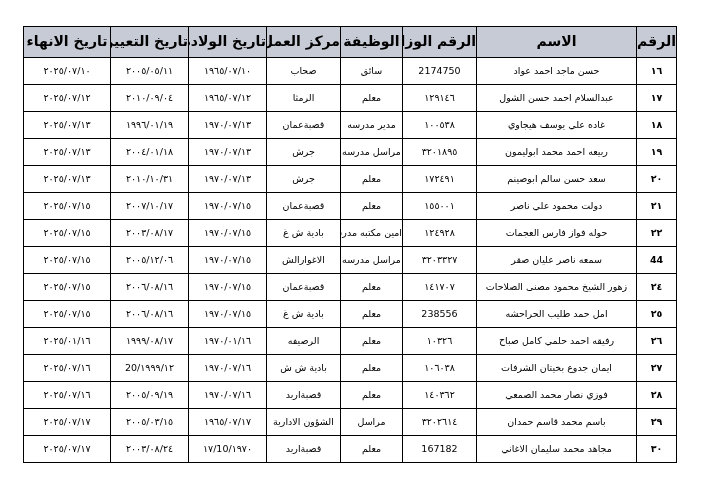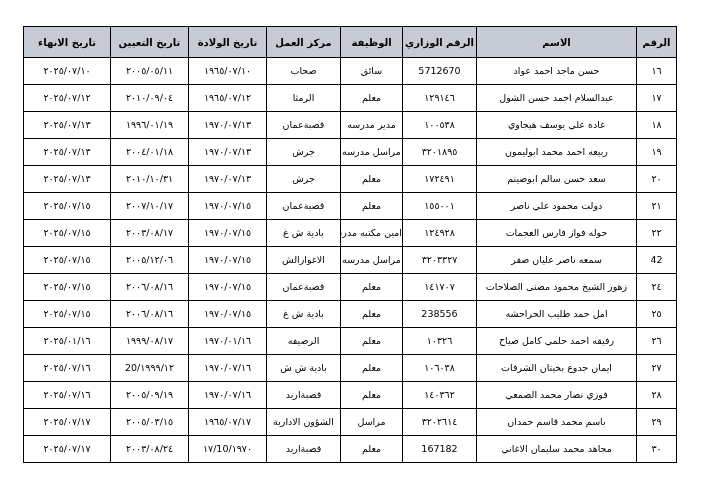--- a/index.html
+++ b/index.html
@@ -35,35 +35,35 @@
     font-size: 9.5px;
     line-height: 1.1;
     padding: 0;
     height: 26px;
     white-space: nowrap;
     overflow: hidden;
   }
   table.sheet thead th {
     background: #c7cbd6;
     font-weight: bold;
-    font-size: 10px;
+    font-size: 14px;
     height: 30px;
   }
   
   col.c-seq     { width: 40px; }
   col.c-name    { width: 160px; }
   col.c-minno   { width: 74px; }
   col.c-job     { width: 62px; }
   col.c-center  { width: 74px; }
   col.c-birth   { width: 78px; }
   col.c-hire    { width: 78px; }
   col.c-end     { width: 87px; }
 
   td.cell-name { font-size: 10px; }
-  td.cell-seq  { font-size: 10px; }
+  td.cell-seq  { font-size: 10px; font-weight: bold; }
   .num { font-family: "DejaVu Sans", sans-serif; }
 </style>
 </head>
 <body>
 
 <div class="page">
   <table class="sheet">
     <colgroup>
       <col class="c-seq">
       <col class="c-name">
@@ -83,21 +83,21 @@
         <th>مركز العمل</th>
         <th>تاريخ الولادة</th>
         <th>تاريخ التعيين</th>
         <th>تاريخ الانهاء</th>
       </tr>
     </thead>
     <tbody id="table-body">
         <tr>
           <td class="cell-seq">١٦</td>
           <td class="cell-name">حسن ماجد احمد عواد</td>
-          <td class="num">5712670</td>
+          <td class="num">2174750</td>
           <td>سائق</td>
           <td>صحاب</td>
           <td class="num">١٩٦٥/٠٧/١٠</td>
           <td class="num">٢٠٠٥/٠٥/١١</td>
           <td class="num">٢٠٢٥/٠٧/١٠</td>
         </tr>
         <tr>
           <td class="cell-seq">١٧</td>
           <td class="cell-name">عبدالسلام احمد حسن الشول</td>
           <td class="num">١٢٩١٤٦</td>
@@ -151,21 +151,21 @@
           <td class="cell-seq">٢٢</td>
           <td class="cell-name">حوله فواز فارس العجمات</td>
           <td class="num">١٢٤٩٢٨</td>
           <td>امين مكتبه مدرسه</td>
           <td>بادية ش غ</td>
           <td class="num">١٩٧٠/٠٧/١٥</td>
           <td class="num">٢٠٠٣/٠٨/١٧</td>
           <td class="num">٢٠٢٥/٠٧/١٥</td>
         </tr>
         <tr>
-          <td class="cell-seq">42</td>
+          <td class="cell-seq">44</td>
           <td class="cell-name">سمعه ناصر عليان صقر</td>
           <td class="num">٣٢٠٣٣٢٧</td>
           <td>مراسل مدرسه</td>
           <td>الاغوارالش</td>
           <td class="num">١٩٧٠/٠٧/١٥</td>
           <td class="num">٢٠٠٥/١٢/٠٦</td>
           <td class="num">٢٠٢٥/٠٧/١٥</td>
         </tr>
         <tr>
           <td class="cell-seq">٢٤</td>

